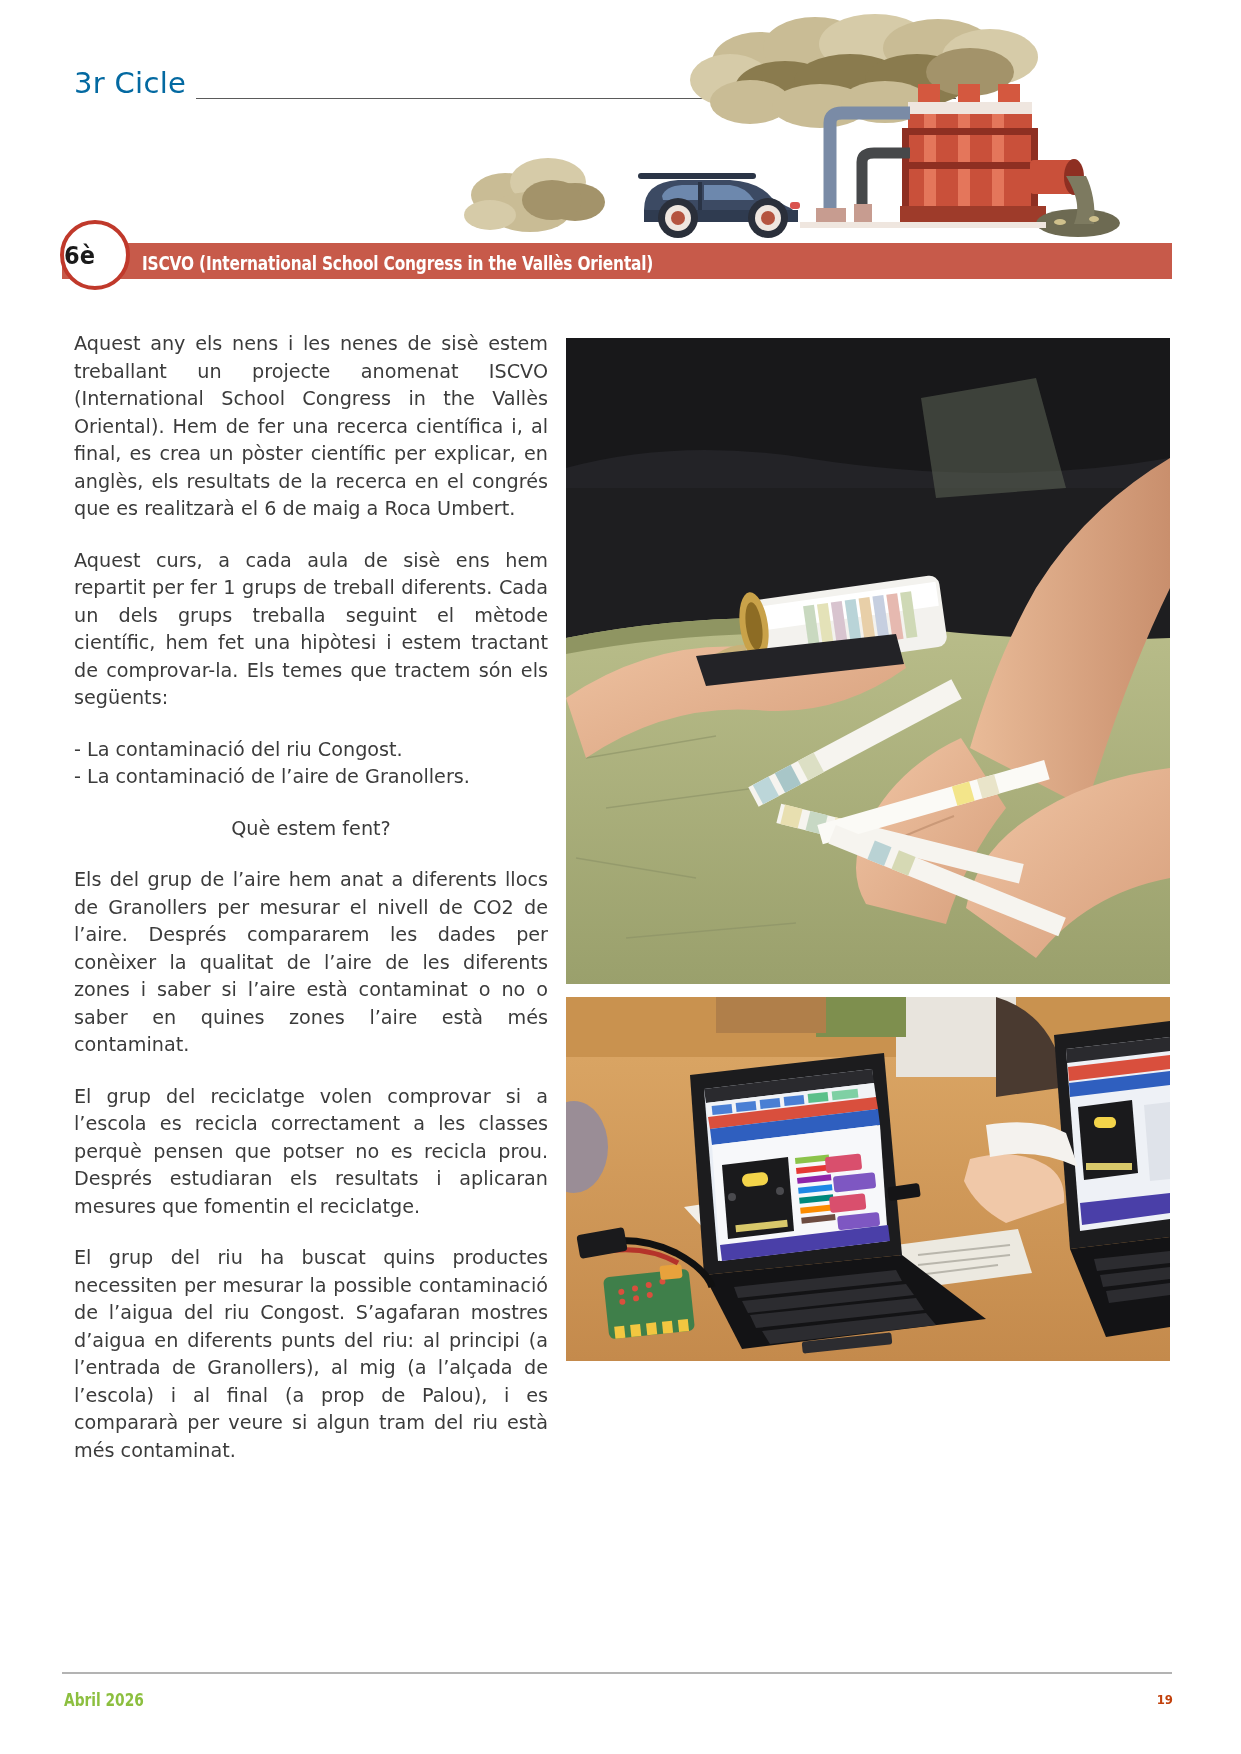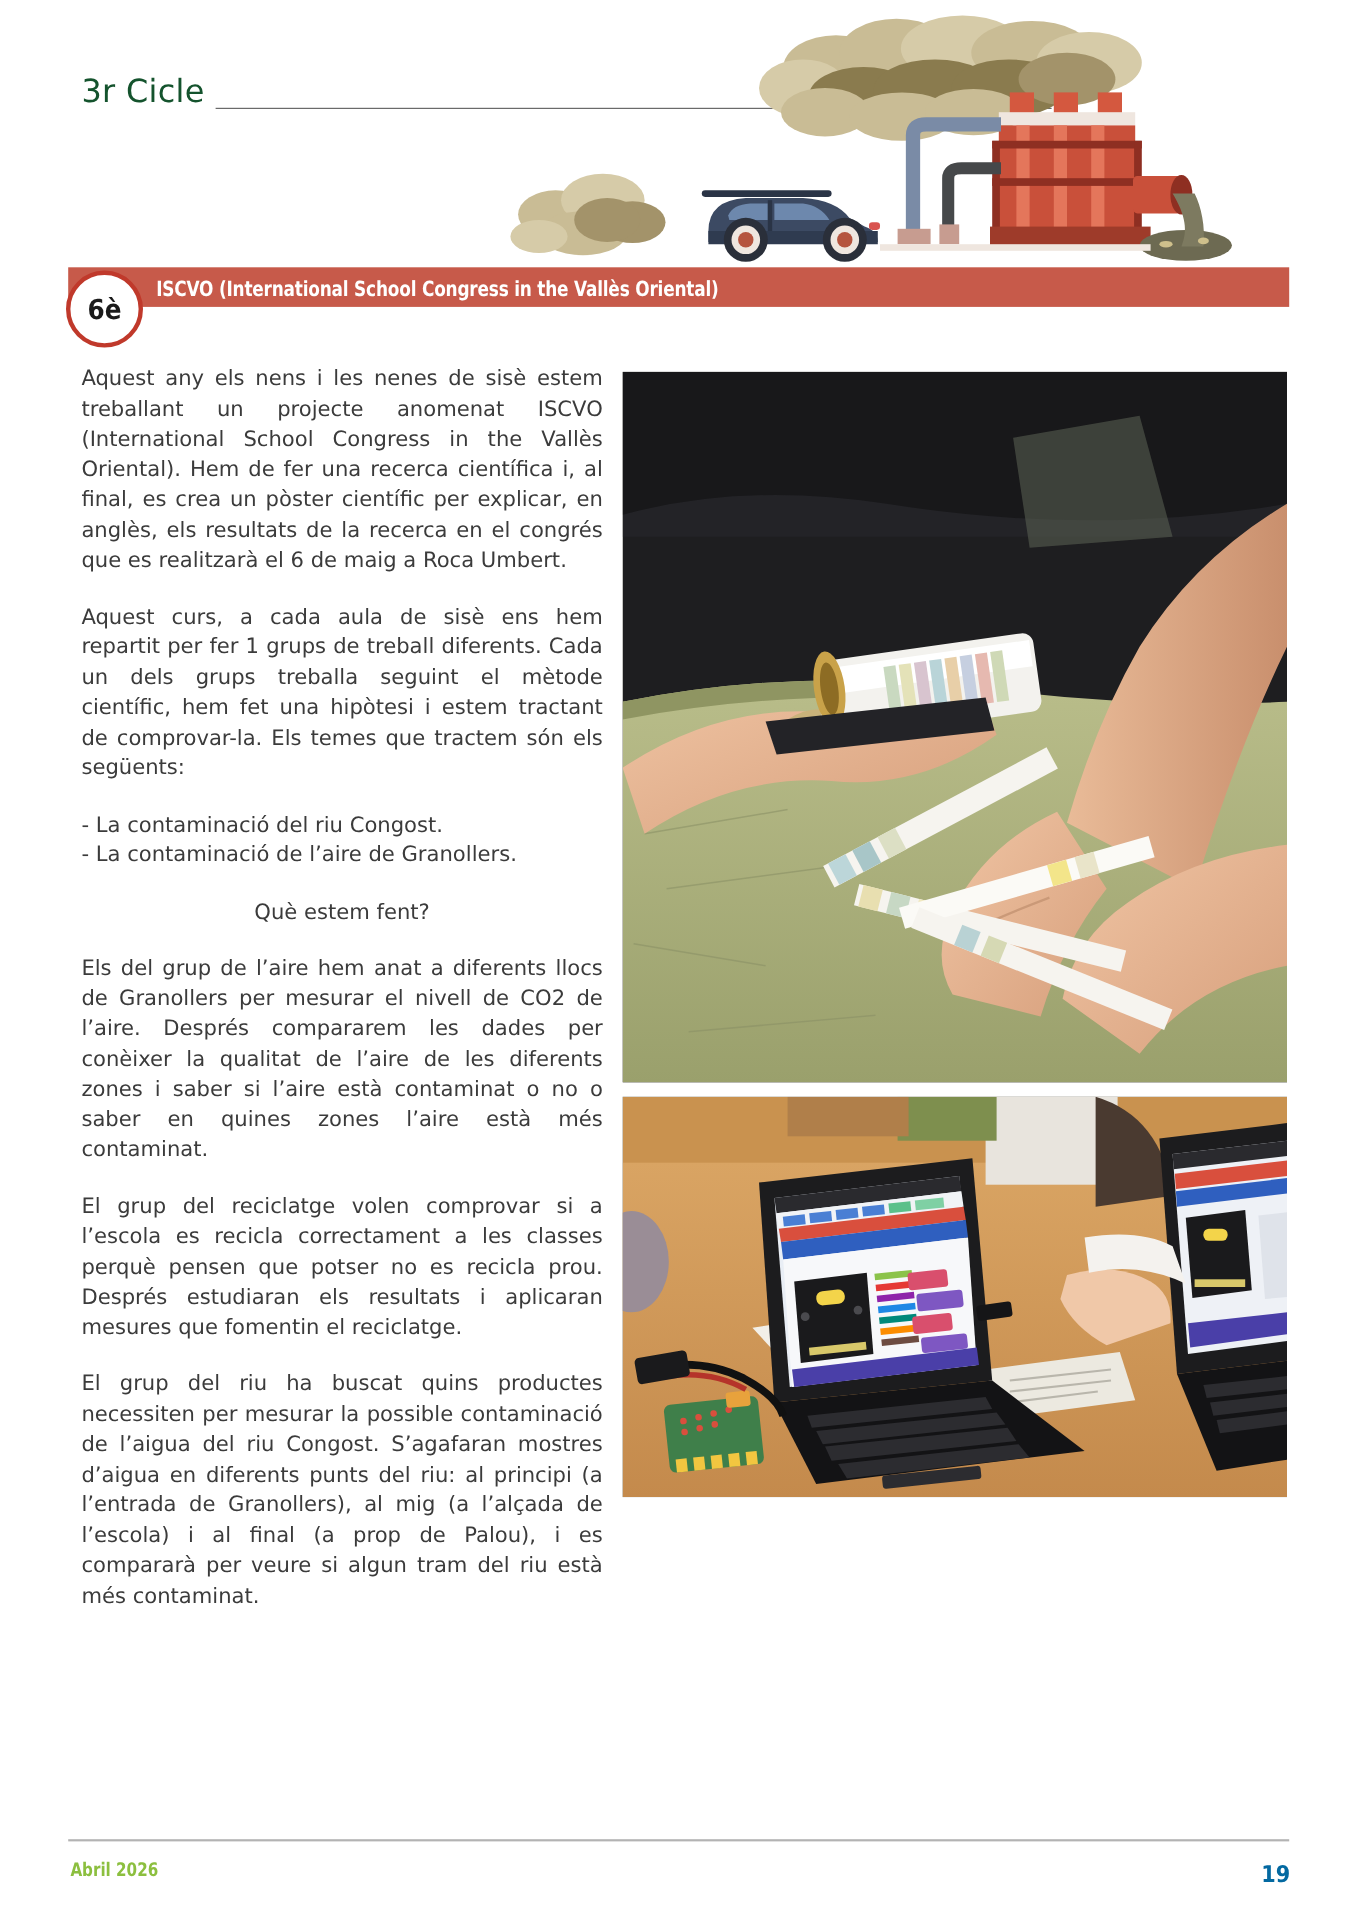--- a/index.html
+++ b/index.html
@@ -8,21 +8,21 @@
     background: #ffffff;
     font-family: "DejaVu Sans", sans-serif;
   }
   .page { position: relative; width: 1241px; height: 1754px; overflow: hidden; background:#fff; }
 
   
   .header { position: absolute; left: 0; top: 0; width: 1241px; height: 230px; }
   .header-title {
     position: absolute; left: 74px; top: 66px;
     font-family: "DejaVu Sans", sans-serif;
-    font-size: 29px; color: #14532d; letter-spacing: 0.3px;
+    font-size: 29px; color: #0369a1; letter-spacing: 0.3px;
   }
   .header-rule {
     position: absolute; left: 196px; top: 98px; width: 760px; height: 0;
     border-top: 1.6px solid #5a5a5a;
   }
 
   
   .illus { position: absolute; left: 430px; top: 10px; width: 690px; height: 235px; }
   .illus svg { display:block; width: 100%; height: 100%; }
 
@@ -33,24 +33,24 @@
     background: #c75a4a;
   }
   .banner-label {
     position: absolute; left: 80px; top: 9px;
     color: #ffffff; font-size: 19px; font-weight: bold;
     font-family: "DejaVu Sans Condensed", "DejaVu Sans", sans-serif;
     letter-spacing: -0.2px; white-space: nowrap;
     transform: scaleX(0.90); transform-origin: left center;
   }
   .grade-badge {
-    position: absolute; left: 60px; top: 246px;
+    position: absolute; left: 60px; top: 220px;
     width: 70px; height: 70px; border-radius: 50%;
     background: #ffffff; border: 4px solid #c0392b;
-    display: flex; align-items: center; justify-content: center;
+    display: flex; align-items: center; 
     z-index: 5;
   }
   .grade-badge span {
     font-size: 25px; font-weight: bold; color: #1a1a1a;
     font-family: "DejaVu Sans Condensed","DejaVu Sans", sans-serif;
   }
 
   
   .content { position: absolute; left: 0; top: 330px; width: 1241px; }
   .col-text {
@@ -76,21 +76,21 @@
     border-top: 2px solid #b3b3b3;
   }
   .footer-date {
     position: absolute; left: 64px; top: 1690px;
     color: #8cbf3f; font-size: 17px; font-weight: bold;
     font-family: "DejaVu Sans Condensed","DejaVu Sans", sans-serif;
     transform: scaleX(0.9); transform-origin: left center;
   }
   .footer-page {
     position: absolute; right: 68px; top: 1692px;
-    color: #0369a1; font-size: 21px; font-weight: bold;
+    color: #c2410c; font-size: 13px; font-weight: bold;
     font-family: "DejaVu Sans Condensed","DejaVu Sans", sans-serif;
   }
 </style>
 </head>
 <body>
 
 <div class="page">
 
   <div class="header">
     <div class="header-title">3r Cicle</div>

